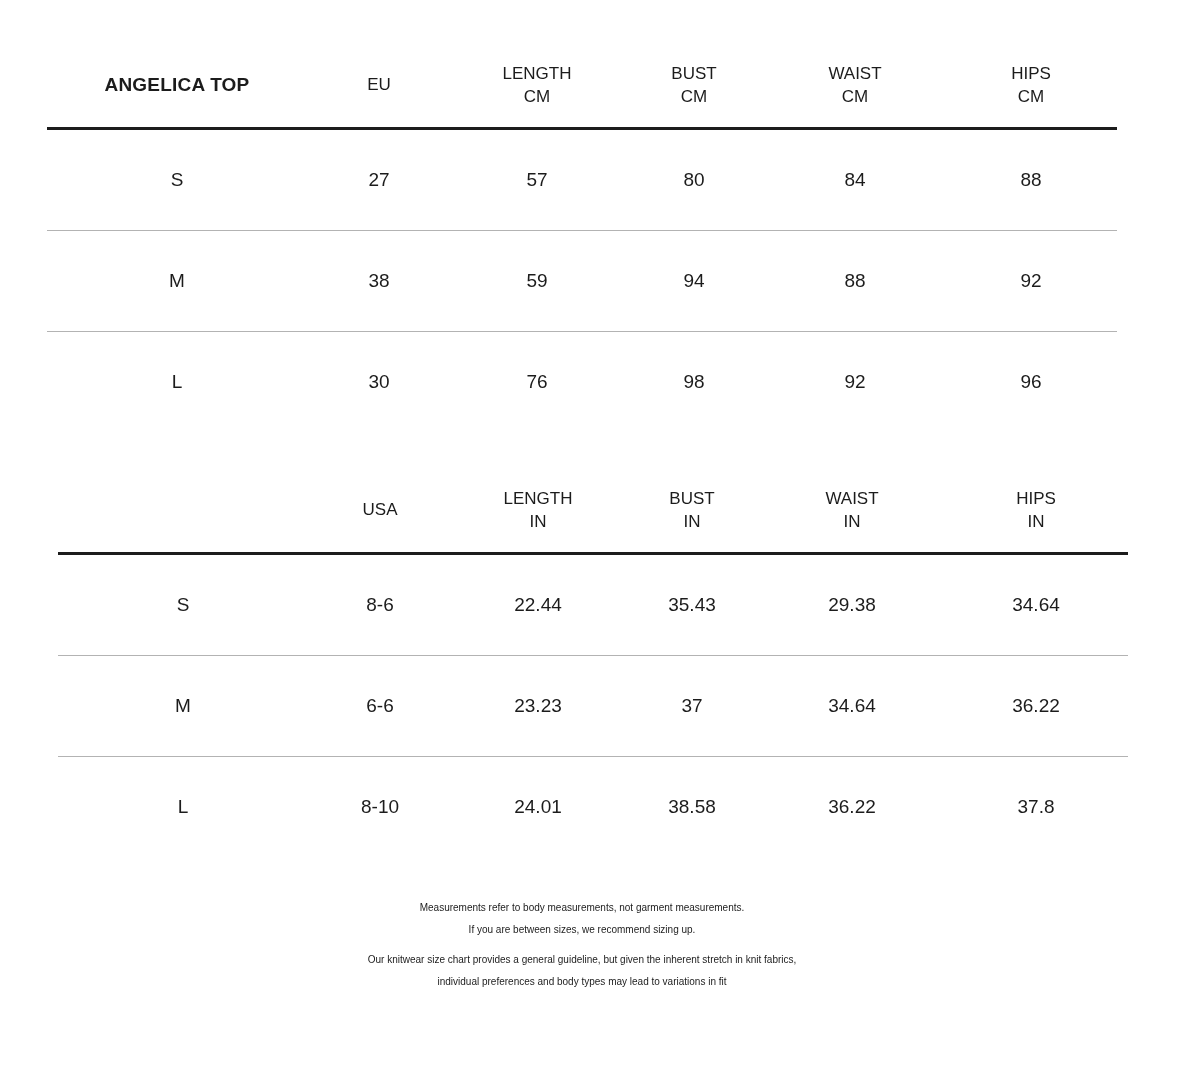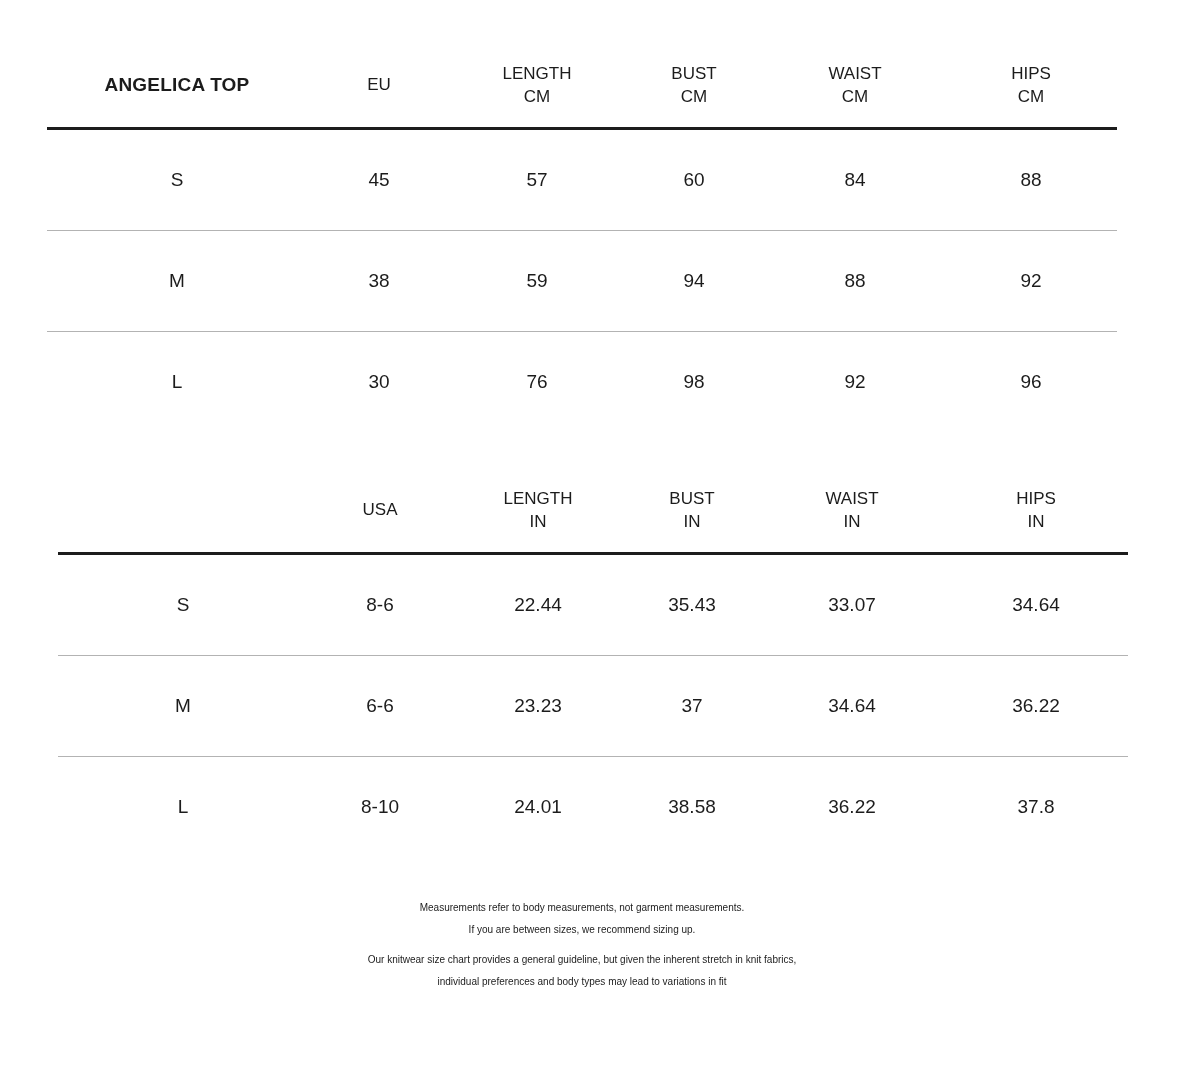--- a/index.html
+++ b/index.html
@@ -86,23 +86,23 @@
       <div class="header-cell">BUST
 CM</div>
       <div class="header-cell">WAIST
 CM</div>
       <div class="header-cell">HIPS
 CM</div>
     </div>
 
     <div class="trow grid-cm data-row">
       <div class="size-cell">S</div>
-      <div class="value-cell">45</div>
+      <div class="value-cell">27</div>
       <div class="value-cell">57</div>
-      <div class="value-cell">60</div>
+      <div class="value-cell">80</div>
       <div class="value-cell">84</div>
       <div class="value-cell">88</div>
     </div>
 
     <div class="trow grid-cm data-row">
       <div class="size-cell">M</div>
       <div class="value-cell">38</div>
       <div class="value-cell">59</div>
       <div class="value-cell">94</div>
       <div class="value-cell">88</div>
@@ -131,21 +131,21 @@
 IN</div>
       <div class="header-cell">HIPS
 IN</div>
     </div>
 
     <div class="trow grid-in data-row">
       <div class="size-cell">S</div>
       <div class="value-cell">8-6</div>
       <div class="value-cell">22.44</div>
       <div class="value-cell">35.43</div>
-      <div class="value-cell">33.07</div>
+      <div class="value-cell">29.38</div>
       <div class="value-cell">34.64</div>
     </div>
 
     <div class="trow grid-in data-row">
       <div class="size-cell">M</div>
       <div class="value-cell">6-6</div>
       <div class="value-cell">23.23</div>
       <div class="value-cell">37</div>
       <div class="value-cell">34.64</div>
       <div class="value-cell">36.22</div>

